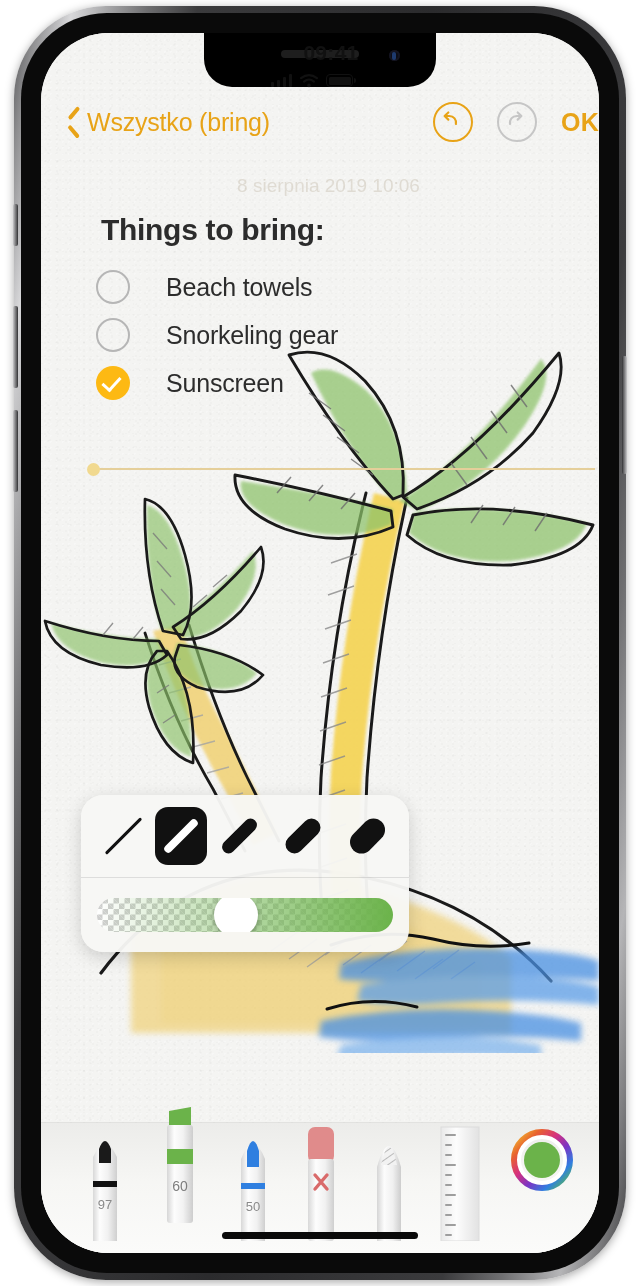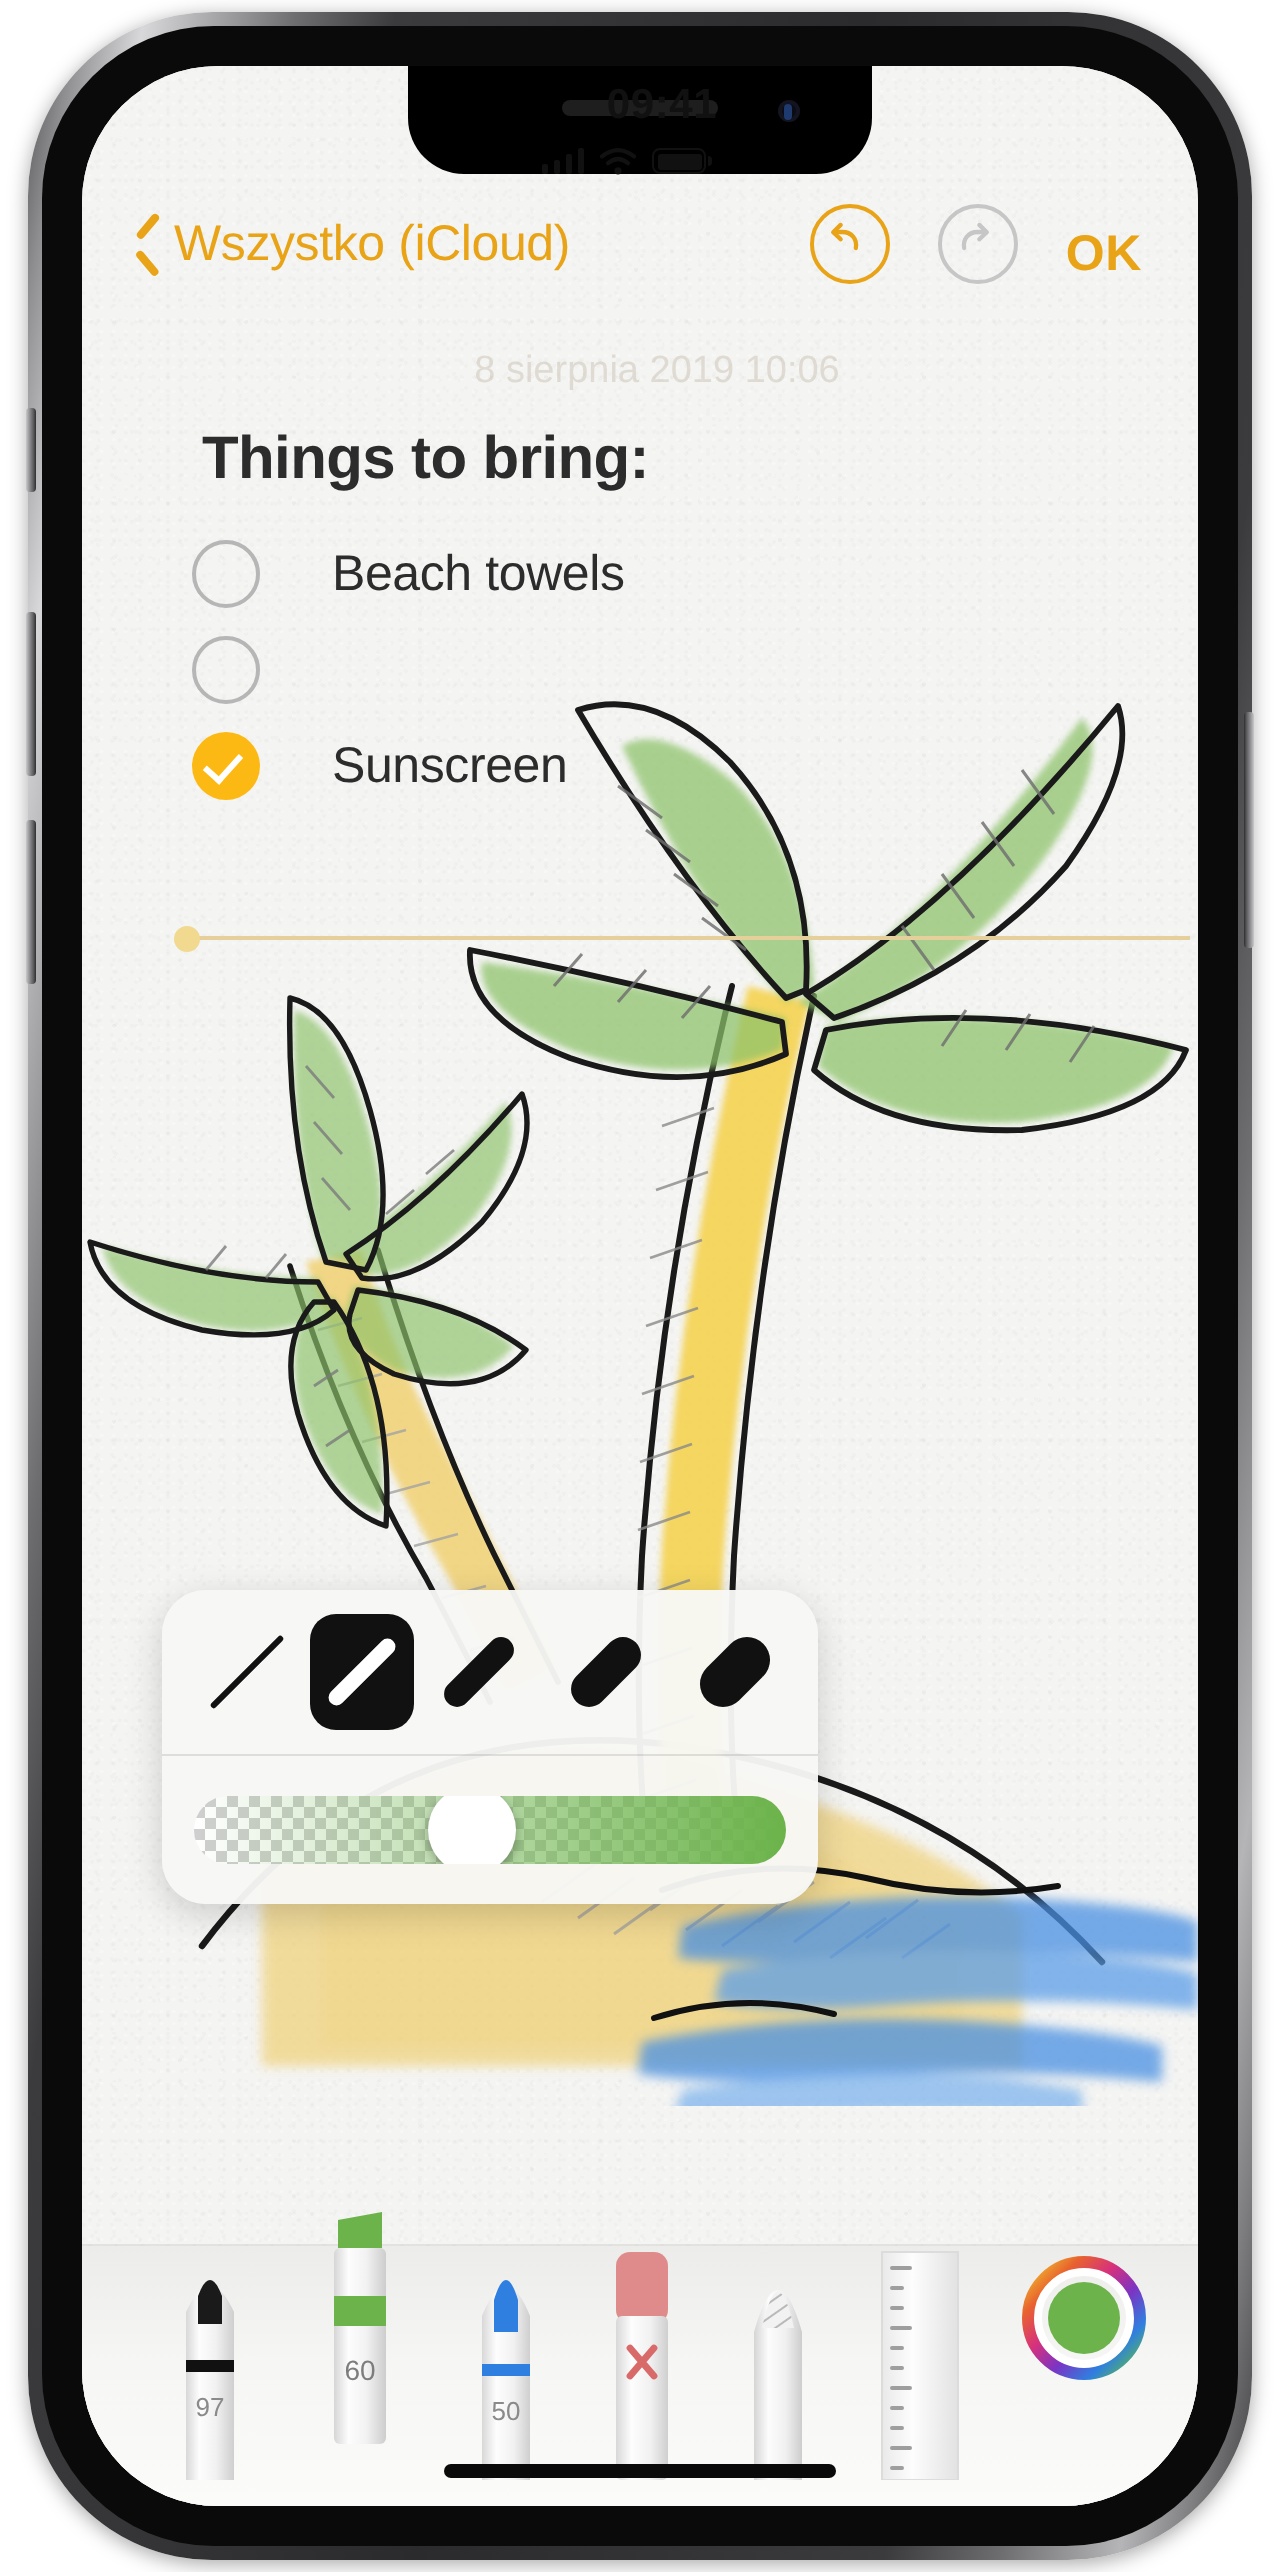--- a/index.html
+++ b/index.html
@@ -63,21 +63,21 @@
 
   
   .navbar{position:absolute;top:60px;left:0;right:0;height:58px;display:flex;align-items:center;z-index:30;}
   .back{display:flex;align-items:center;gap:7px;padding-left:26px;cursor:pointer;}
   .chev{width:13px;height:22px;position:relative;flex:none;}
   .chev:before,.chev:after{content:"";position:absolute;left:2px;width:15px;height:3.6px;border-radius:2px;
     background:#e8a317;}
   .chev:before{top:5.5px;transform:rotate(-50deg);transform-origin:left center;}
   .chev:after{top:13px;transform:rotate(50deg);transform-origin:left center;}
   .back-label{font-size:25px;color:#e8a317;letter-spacing:-.2px;}
-  .nav-right{margin-left:auto;display:flex;align-items:flex-end;gap:24px;padding-right:28px;}
+  .nav-right{margin-left:auto;display:flex;align-items:center;gap:24px;}
   .circ{width:36px;height:36px;border-radius:50%;border:2px solid #e8a317;position:relative;cursor:pointer;}
   .circ.dis{border-color:#c6c6c6;}
   .ok{font-size:25px;font-weight:700;color:#e8a317;cursor:pointer;letter-spacing:.3px;}
 
   
   .datewm{position:absolute;top:142px;left:0;right:0;text-align:center;font-size:19px;
     color:rgba(190,180,160,.38);z-index:20;margin-left:17px;}
 
   
   .note{position:absolute;top:150px;left:0;right:0;bottom:0;z-index:22;}
@@ -251,34 +251,35 @@
     <div class="note">
       <div class="note-title">Things to bring:</div>
 
       <div class="todo">
         <div class="todo-row">
           <span class="ck off"></span>
           <span class="todo-txt">Beach towels</span>
         </div>
         <div class="todo-row">
           <span class="ck off"></span>
+          <span class="todo-txt">Snorkeling gear</span>
         </div>
         <div class="todo-row">
           <span class="ck on"></span>
           <span class="todo-txt">Sunscreen</span>
         </div>
       </div>
 
       <div class="divider"></div>
     </div>
 
     <div class="navbar">
       <div class="back">
         <span class="chev"></span>
-        <span class="back-label">Wszystko (iCloud)</span>
+        <span class="back-label">Wszystko (bring)</span>
       </div>
       <div class="nav-right">
         <div class="circ">
           <svg viewBox="0 0 36 36" width="32" height="32" style="position:absolute;left:0;top:0">
             <path d="M23.5 22.5 C24.5 17.5 21 13.5 16 13.5 L11.5 13.5" fill="none" stroke="#e8a317" stroke-width="2.4" stroke-linecap="round"></path>
             <path d="M15 9.5 L10.8 13.6 L15 17.6" fill="none" stroke="#e8a317" stroke-width="2.4" stroke-linecap="round" stroke-linejoin="round"></path>
           </svg>
         </div>
         <div class="circ dis">
           <svg viewBox="0 0 36 36" width="32" height="32" style="position:absolute;left:0;top:0">

